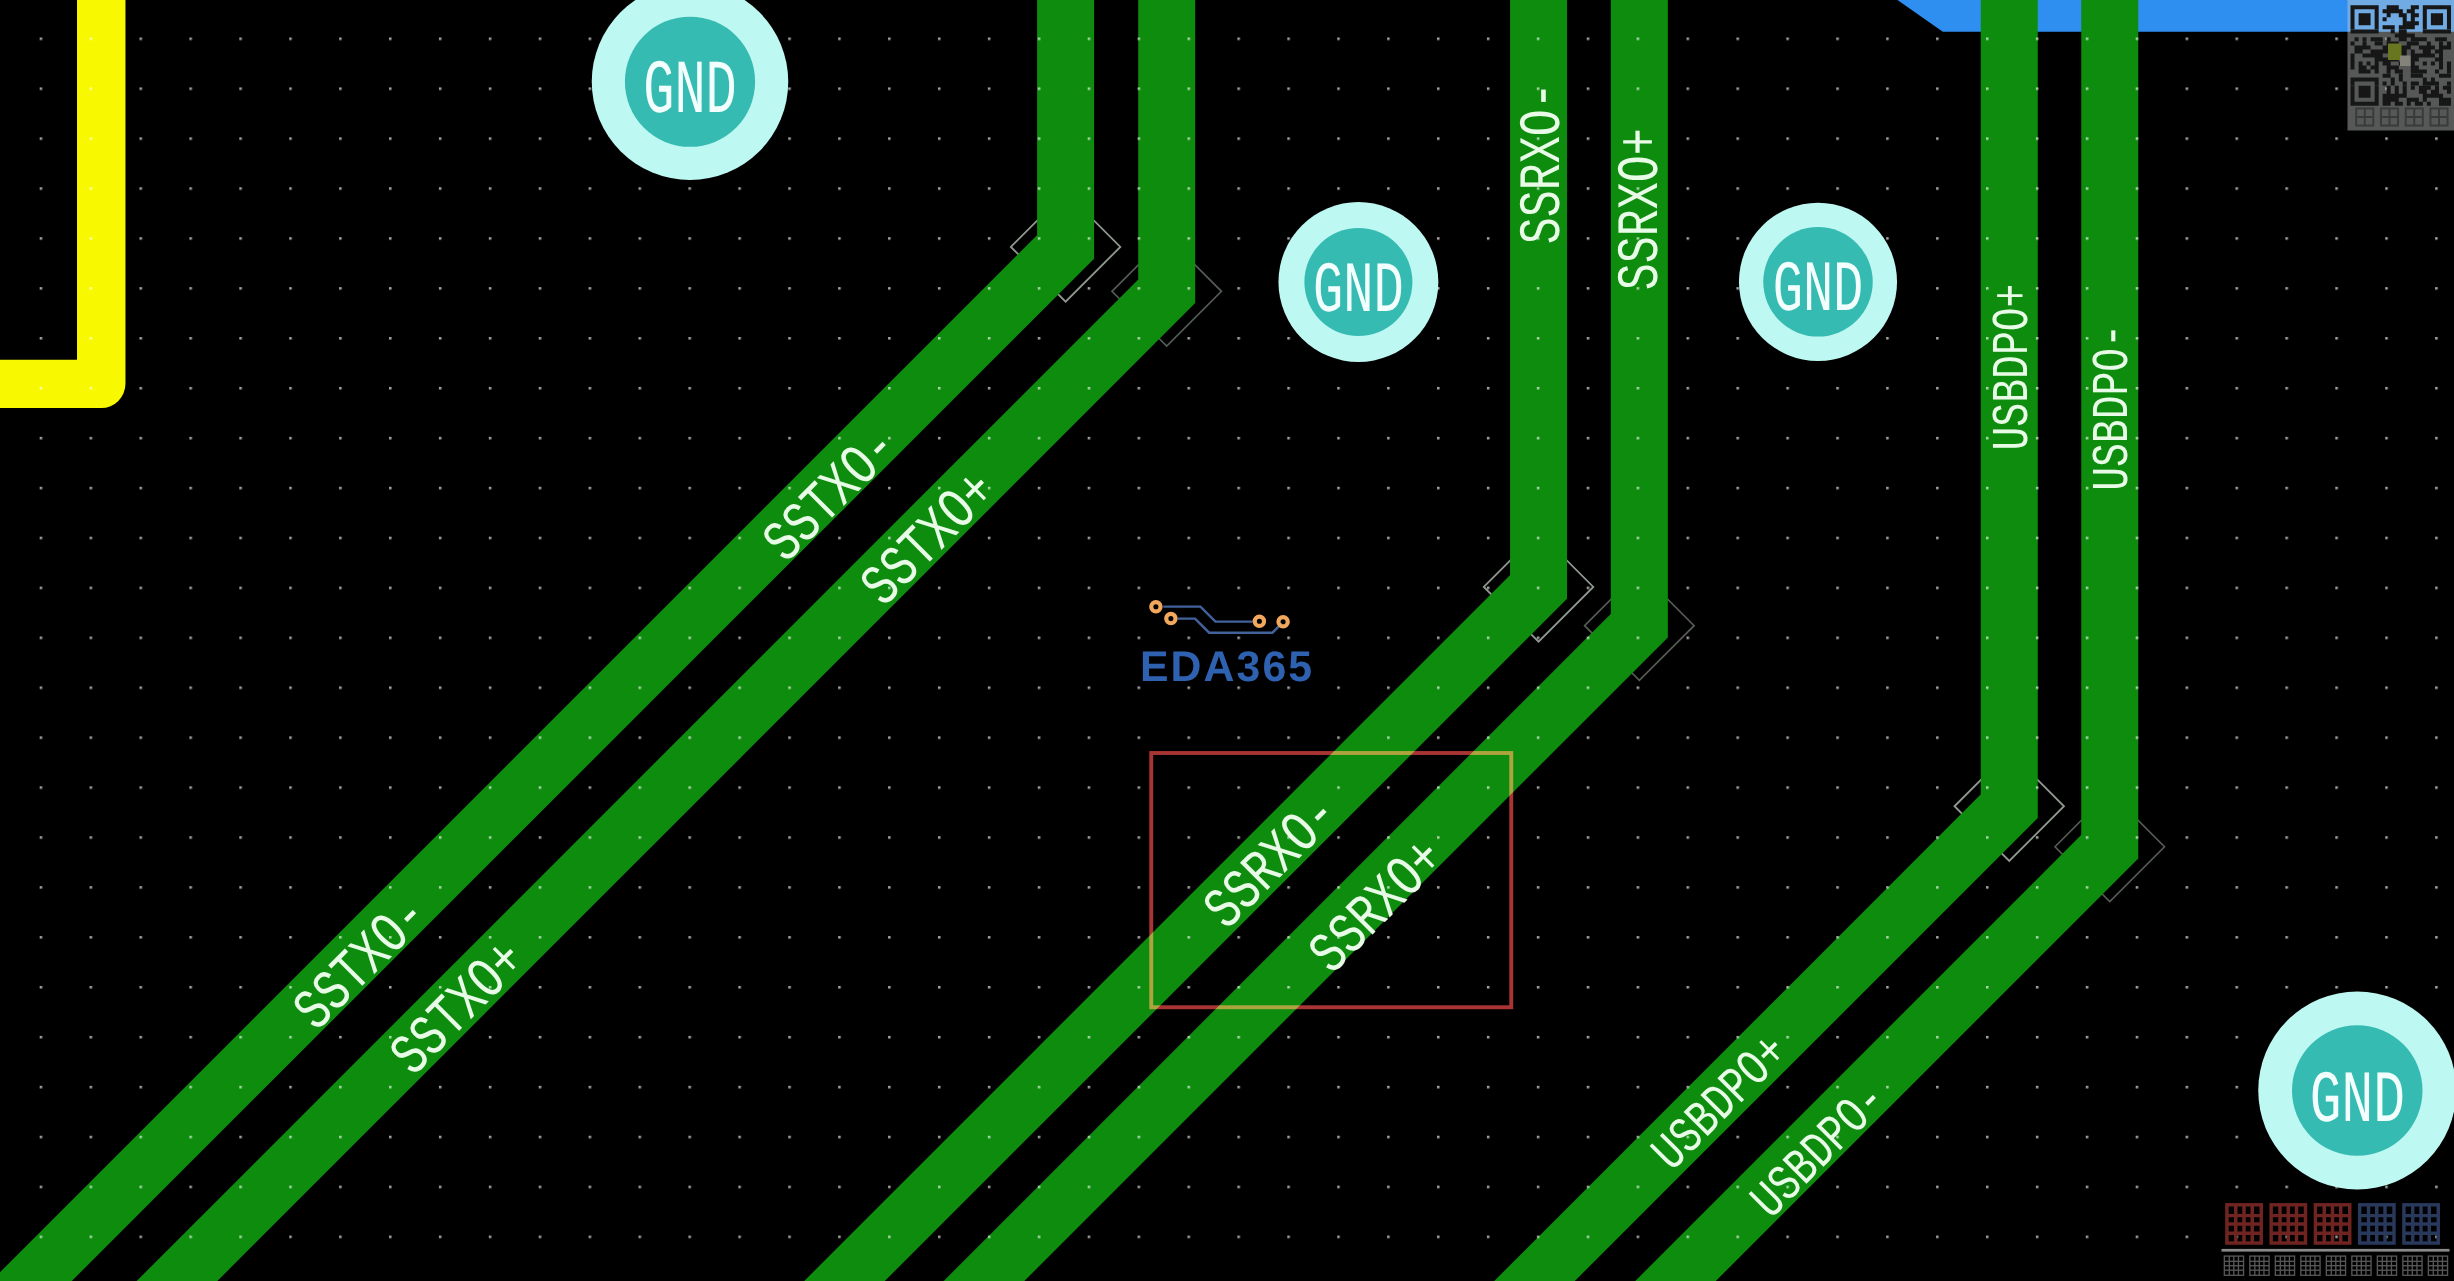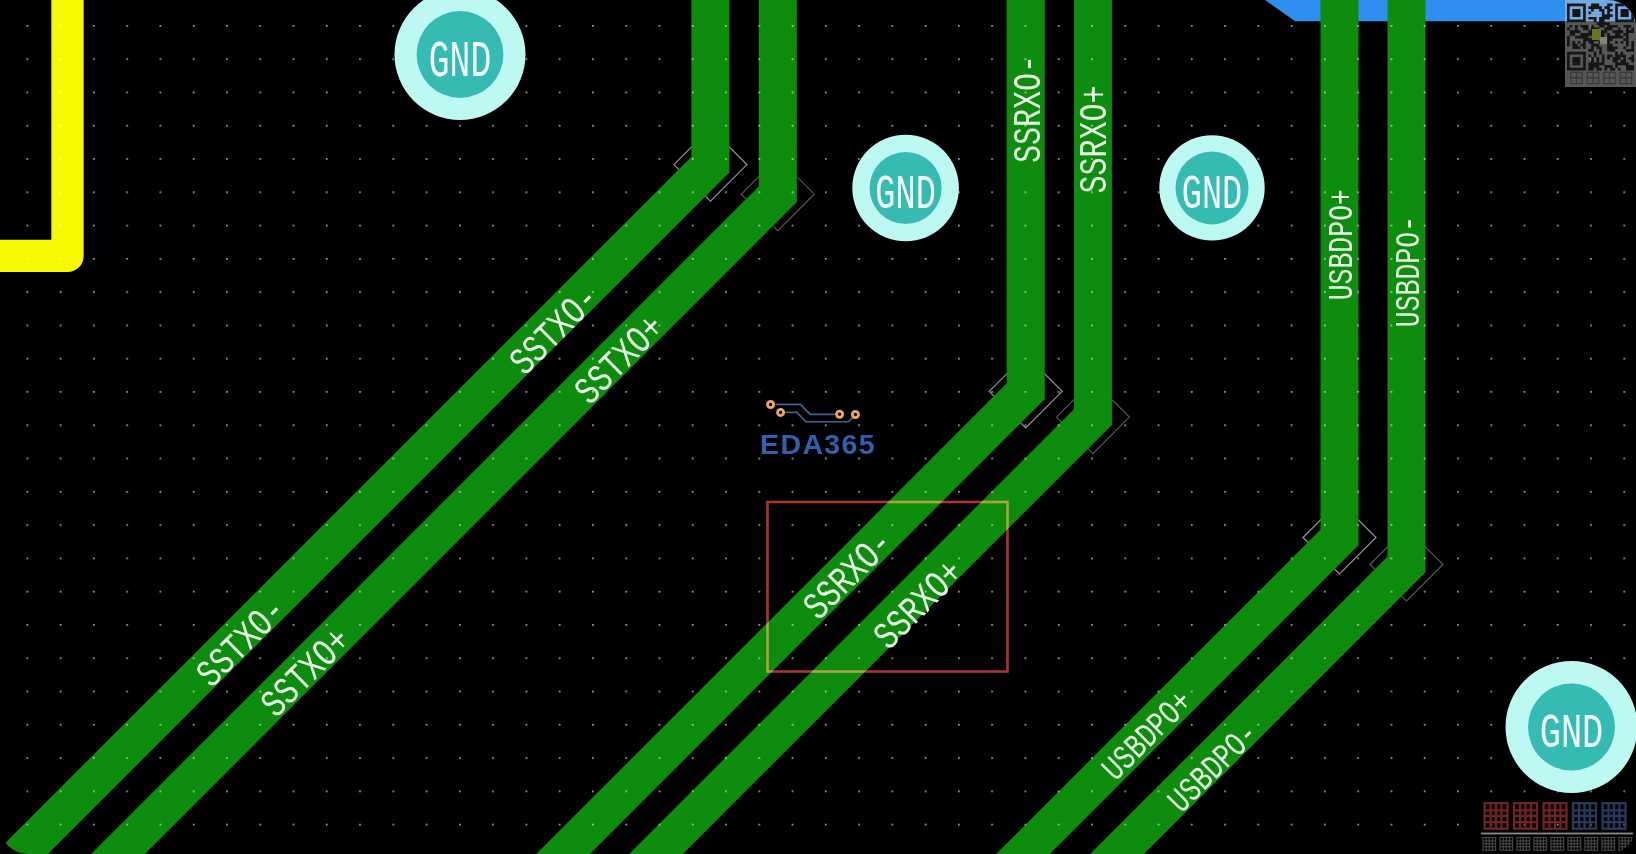--- a/index.html
+++ b/index.html
@@ -1,16 +1,16 @@
 <!DOCTYPE html>
 <html><head>
 <meta charset="utf-8">
 <style>
 html,body{margin:0;padding:0;background:#000;}
-#c{position:relative;width:1636px;height:854px;background:#000;overflow:hidden;border-radius:28px;}
+#c{position:relative;width:1636px;height:854px;background:#000;overflow:hidden;}
 </style>
 </head>
 <body>
 <div id="c">
 <svg width="1636" height="854" viewBox="0 0 1636 854" style="position:absolute;left:0;top:0">
       <defs>
 <pattern id="dots" x="26.45" y="25.0" width="33.27" height="33.28" patternUnits="userSpaceOnUse">
 <rect x="0" y="0" width="1.7" height="1.7" fill="rgba(255,255,255,0.64)"></rect>
 </pattern>
 </defs>

